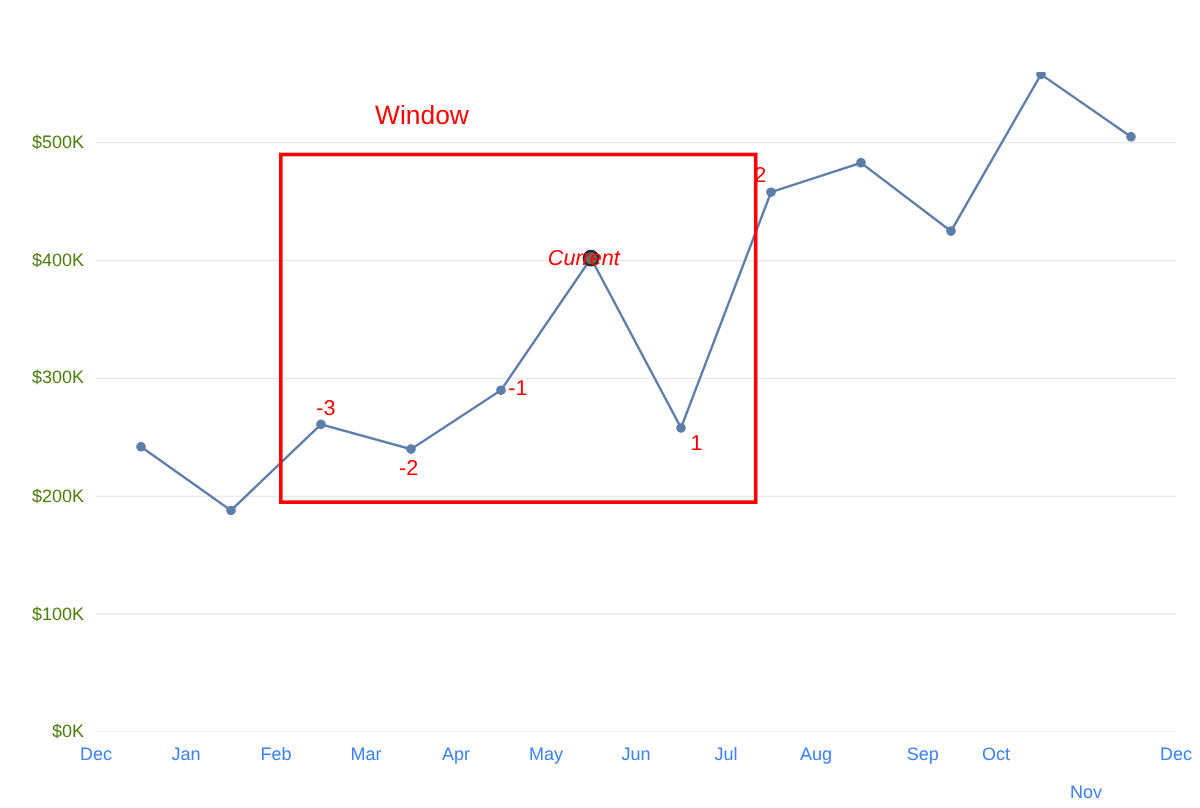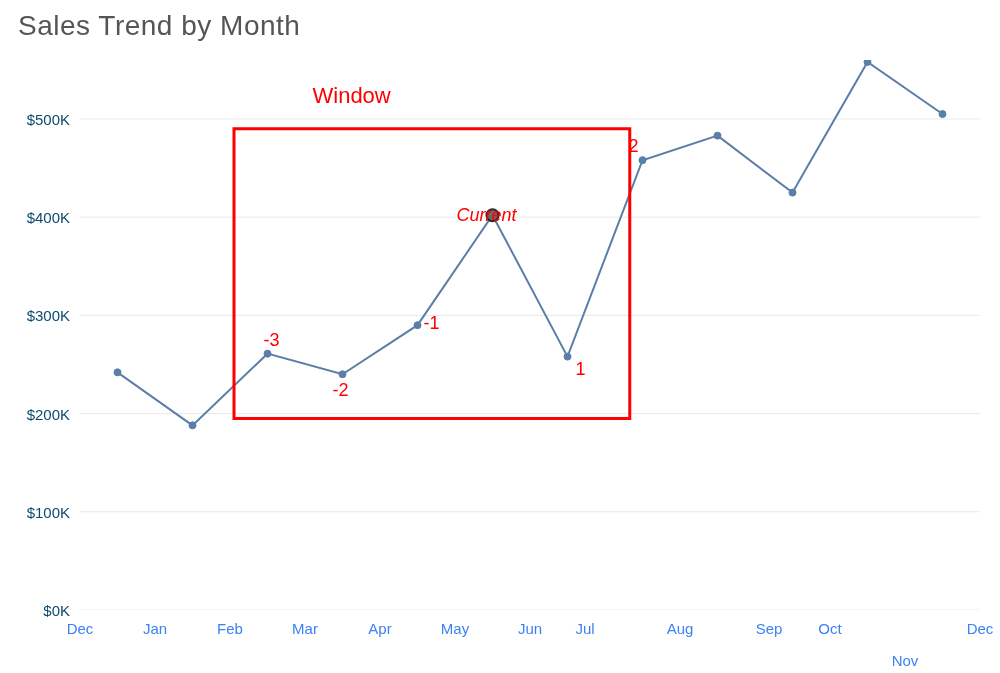--- a/index.html
+++ b/index.html
@@ -32,21 +32,21 @@
     top: 60px;
     width: 900px;
     height: 550px;
   }
   .y-tick-label {
     position: absolute;
     right: 100%;
     margin-right: 10px;
     transform: translateY(-50%);
     font-size: 15px;
-    color: #0c4a6e;
+    color: #4d7c0f;
     white-space: nowrap;
     text-align: center;
   }
   .x-tick-label {
     position: absolute;
     top: 560px;
     transform: translateX(-50%);
     font-size: 15px;
     color: #3b82f6;
   }
@@ -81,21 +81,20 @@
     font-weight: 400;
   }
   .annot-big {
     font-size: 22px;
   }
 </style>
 </head>
 <body>
 
 <div class="wrap">
-  <div class="title">Sales Trend by Month</div>
 
   <div class="plot">
 
     <svg id="chart-svg" width="900" height="550">
         <line x1="0" x2="900" y1="550" y2="550" class="gridline"></line>
         <line x1="0" x2="900" y1="451.7857142857143" y2="451.7857142857143" class="gridline"></line>
         <line x1="0" x2="900" y1="353.57142857142856" y2="353.57142857142856" class="gridline"></line>
         <line x1="0" x2="900" y1="255.3571428571429" y2="255.3571428571429" class="gridline"></line>
         <line x1="0" x2="900" y1="157.1428571428571" y2="157.1428571428571" class="gridline"></line>
         <line x1="0" x2="900" y1="58.92857142857139" y2="58.92857142857139" class="gridline"></line>
@@ -128,20 +127,20 @@
       <div class="y-tick-label" style="top: 255.357px;">$300K</div>
       <div class="y-tick-label" style="top: 157.143px;">$400K</div>
       <div class="y-tick-label" style="top: 58.9286px;">$500K</div>
       <div class="x-tick-label" style="left: 0px;">Dec</div>
       <div class="x-tick-label" style="left: 75px;">Jan</div>
       <div class="x-tick-label" style="left: 150px;">Feb</div>
       <div class="x-tick-label" style="left: 225px;">Mar</div>
       <div class="x-tick-label" style="left: 300px;">Apr</div>
       <div class="x-tick-label" style="left: 375px;">May</div>
       <div class="x-tick-label" style="left: 450px;">Jun</div>
-      <div class="x-tick-label" style="left: 505px;">Jul</div>
+      <div class="x-tick-label" style="left: 525px;">Jul</div>
       <div class="x-tick-label" style="left: 600px;">Aug</div>
       <div class="x-tick-label" style="left: 675px; margin-left: 14px;">Sep</div>
       <div class="x-tick-label" style="left: 750px;">Oct</div>
       <div class="x-tick-label" style="left: 825px; margin-top: 32px;">Nov</div>
       <div class="x-tick-label" style="left: 900px;">Dec</div>
     </div>
 </div>
 
 </body></html>

